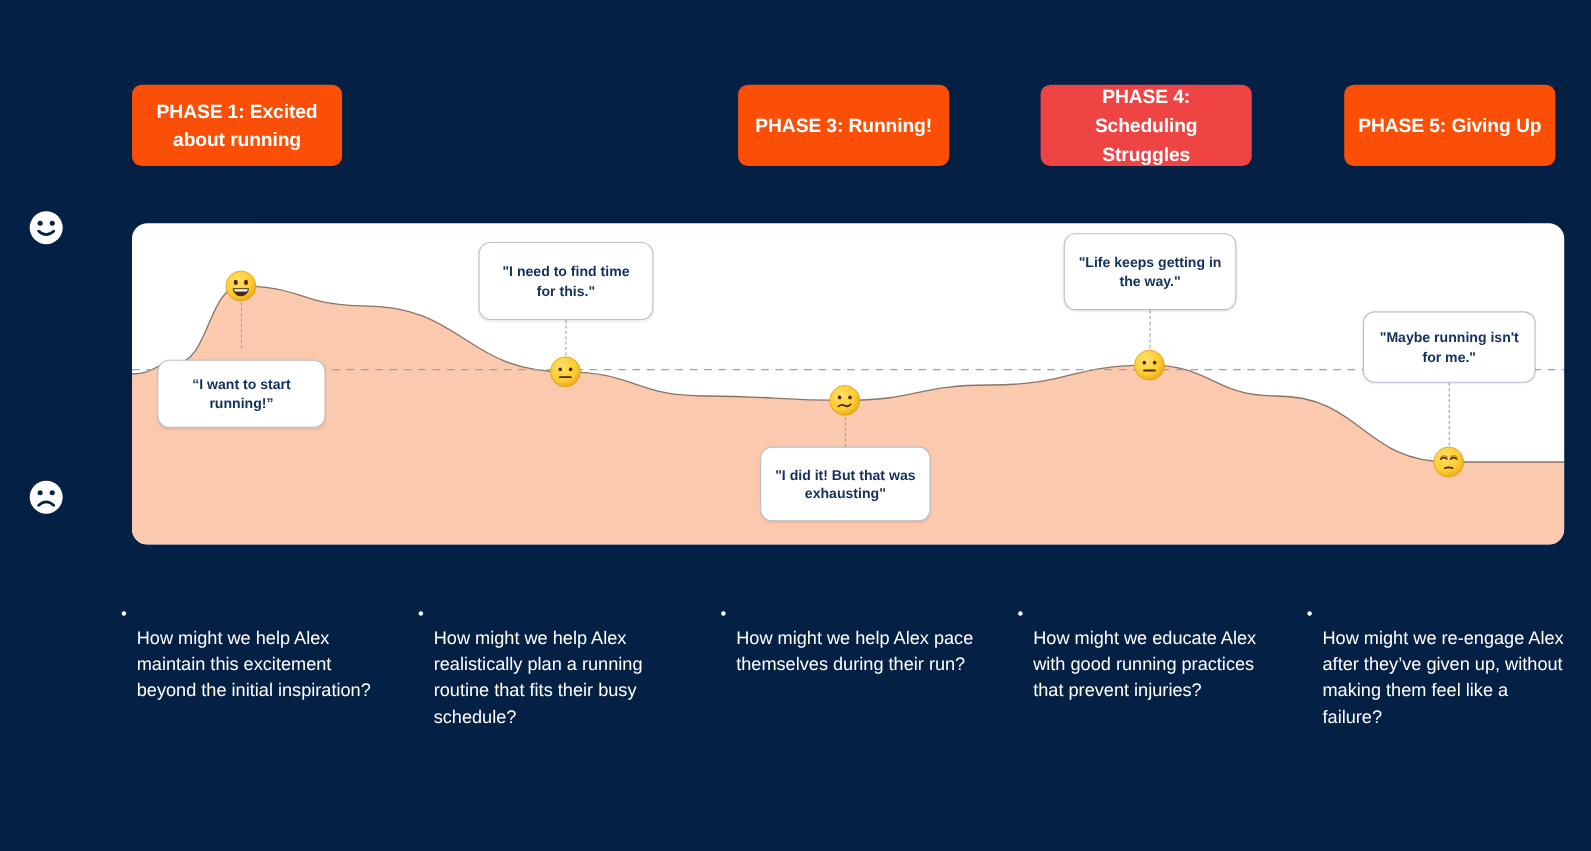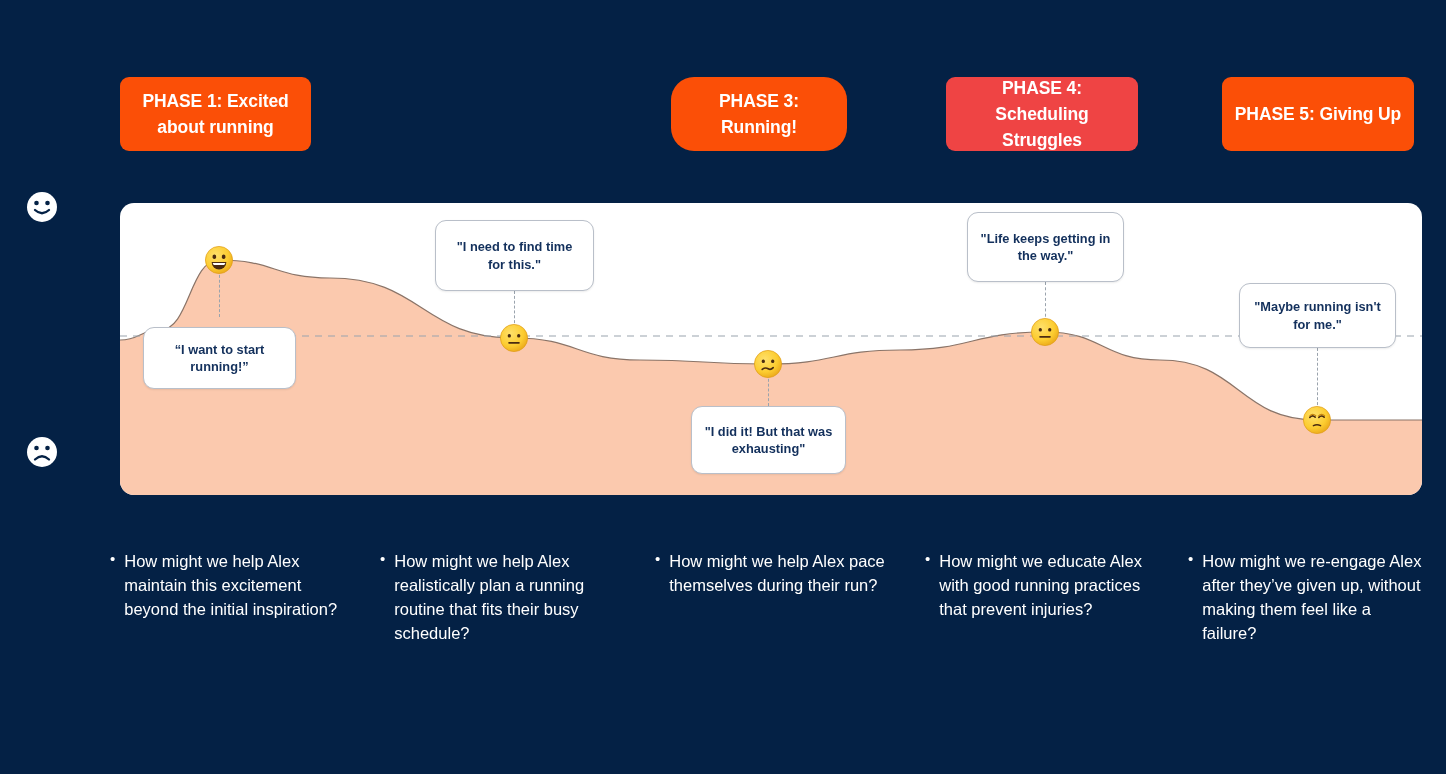--- a/index.html
+++ b/index.html
@@ -102,32 +102,32 @@
   .opp-item {
     display: flex;
     gap: 9px;
     align-items: flex-start;
   }
   .opp-bullet {
     flex: 0 0 auto;
     line-height: 1.3;
     font-size: 15px;
   }
-  .opp-text { flex: 1 1 auto; }
+  .opp-text { flex: 1 1 auto; margin-top: 19px; }
 </style>
 </head>
 <body>
 
 <div id="stage">
 
   <div class="phase-row">
       <div class="phase-chip" style="left: 120px; width: 191px; top: 77px; height: 74px; background: rgb(251, 79, 7);">
         <span>PHASE 1: Excited about running</span>
       </div>
-      <div class="phase-chip" style="left: 671px; width: 176px; top: 77px; height: 74px; background: rgb(251, 79, 7); border-radius: 23px;">
+      <div class="phase-chip" style="left: 671px; width: 192px; top: 77px; height: 74px; background: rgb(251, 79, 7);">
         <span>PHASE 3: Running!</span>
       </div>
       <div class="phase-chip" style="left: 946px; width: 192px; top: 77px; height: 74px; background: #ef4444;">
         <span>PHASE 4: Scheduling Struggles</span>
       </div>
       <div class="phase-chip" style="left: 1222px; width: 192px; top: 77px; height: 74px; background: rgb(251, 79, 7);">
         <span>PHASE 5: Giving Up</span>
       </div>
     </div>
 

